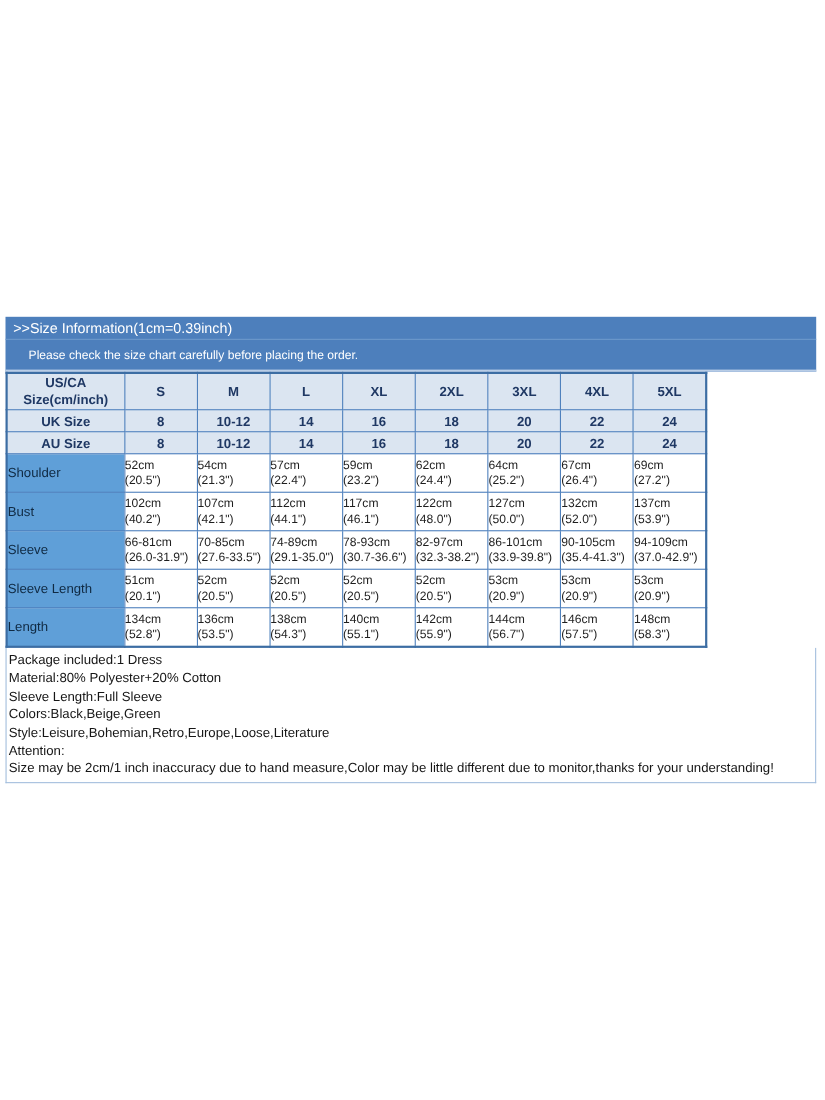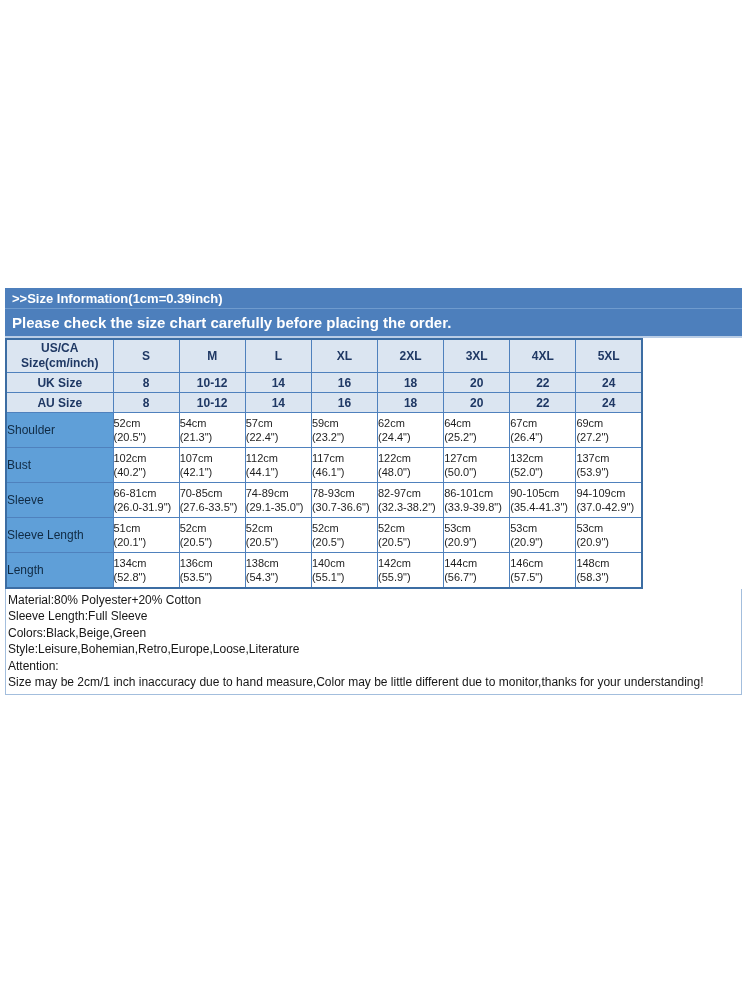--- a/index.html
+++ b/index.html
@@ -11,32 +11,32 @@
     overflow:hidden;
   }
   .content{
     position:absolute;
     left:5px; top:288px;
     width:737px;
   }
   .bar{
     background:var(--header-blue,#4d7fbc);
     color:#ffffff;
-    font-weight:bold;
+    font-weight:normal;
   }
   .bar1{
     font-size:13px;
     height:20px;line-height:21px;
     padding-left:7px;
     border-bottom:1px solid #6f9bce;
   }
   .bar2{
-    font-size:15px;
+    font-size:11px;
     height:27px;line-height:28px;
-    padding-left:7px;
+    padding-left:21px;
     border-bottom:2px solid #b9cde6;
   }
   table.size-chart{
     border-collapse:collapse;
     table-layout:fixed;
     width:638px;
     background:#ffffff;
     border:2px solid #3c6da3;
   }
   table.size-chart th, table.size-chart td{
@@ -338,20 +338,21 @@
             </td>
             <td class="val">
               <div>148cm</div>
               <div>(58.3")</div>
             </td>
           </tr>
         </tbody>
     </table>
 
     <div class="info" id="info-block">
+        <div class="info-line">Package included:1 Dress</div>
         <div class="info-line">Material:80% Polyester+20% Cotton</div>
         <div class="info-line">Sleeve Length:Full Sleeve</div>
         <div class="info-line">Colors:Black,Beige,Green</div>
         <div class="info-line">Style:Leisure,Bohemian,Retro,Europe,Loose,Literature</div>
         <div class="info-line">Attention:</div>
         <div class="info-line">Size may be 2cm/1 inch inaccuracy due to hand measure,Color may be little different due to monitor,thanks for your understanding!</div>
       </div>
 
   </div>
 </div>

